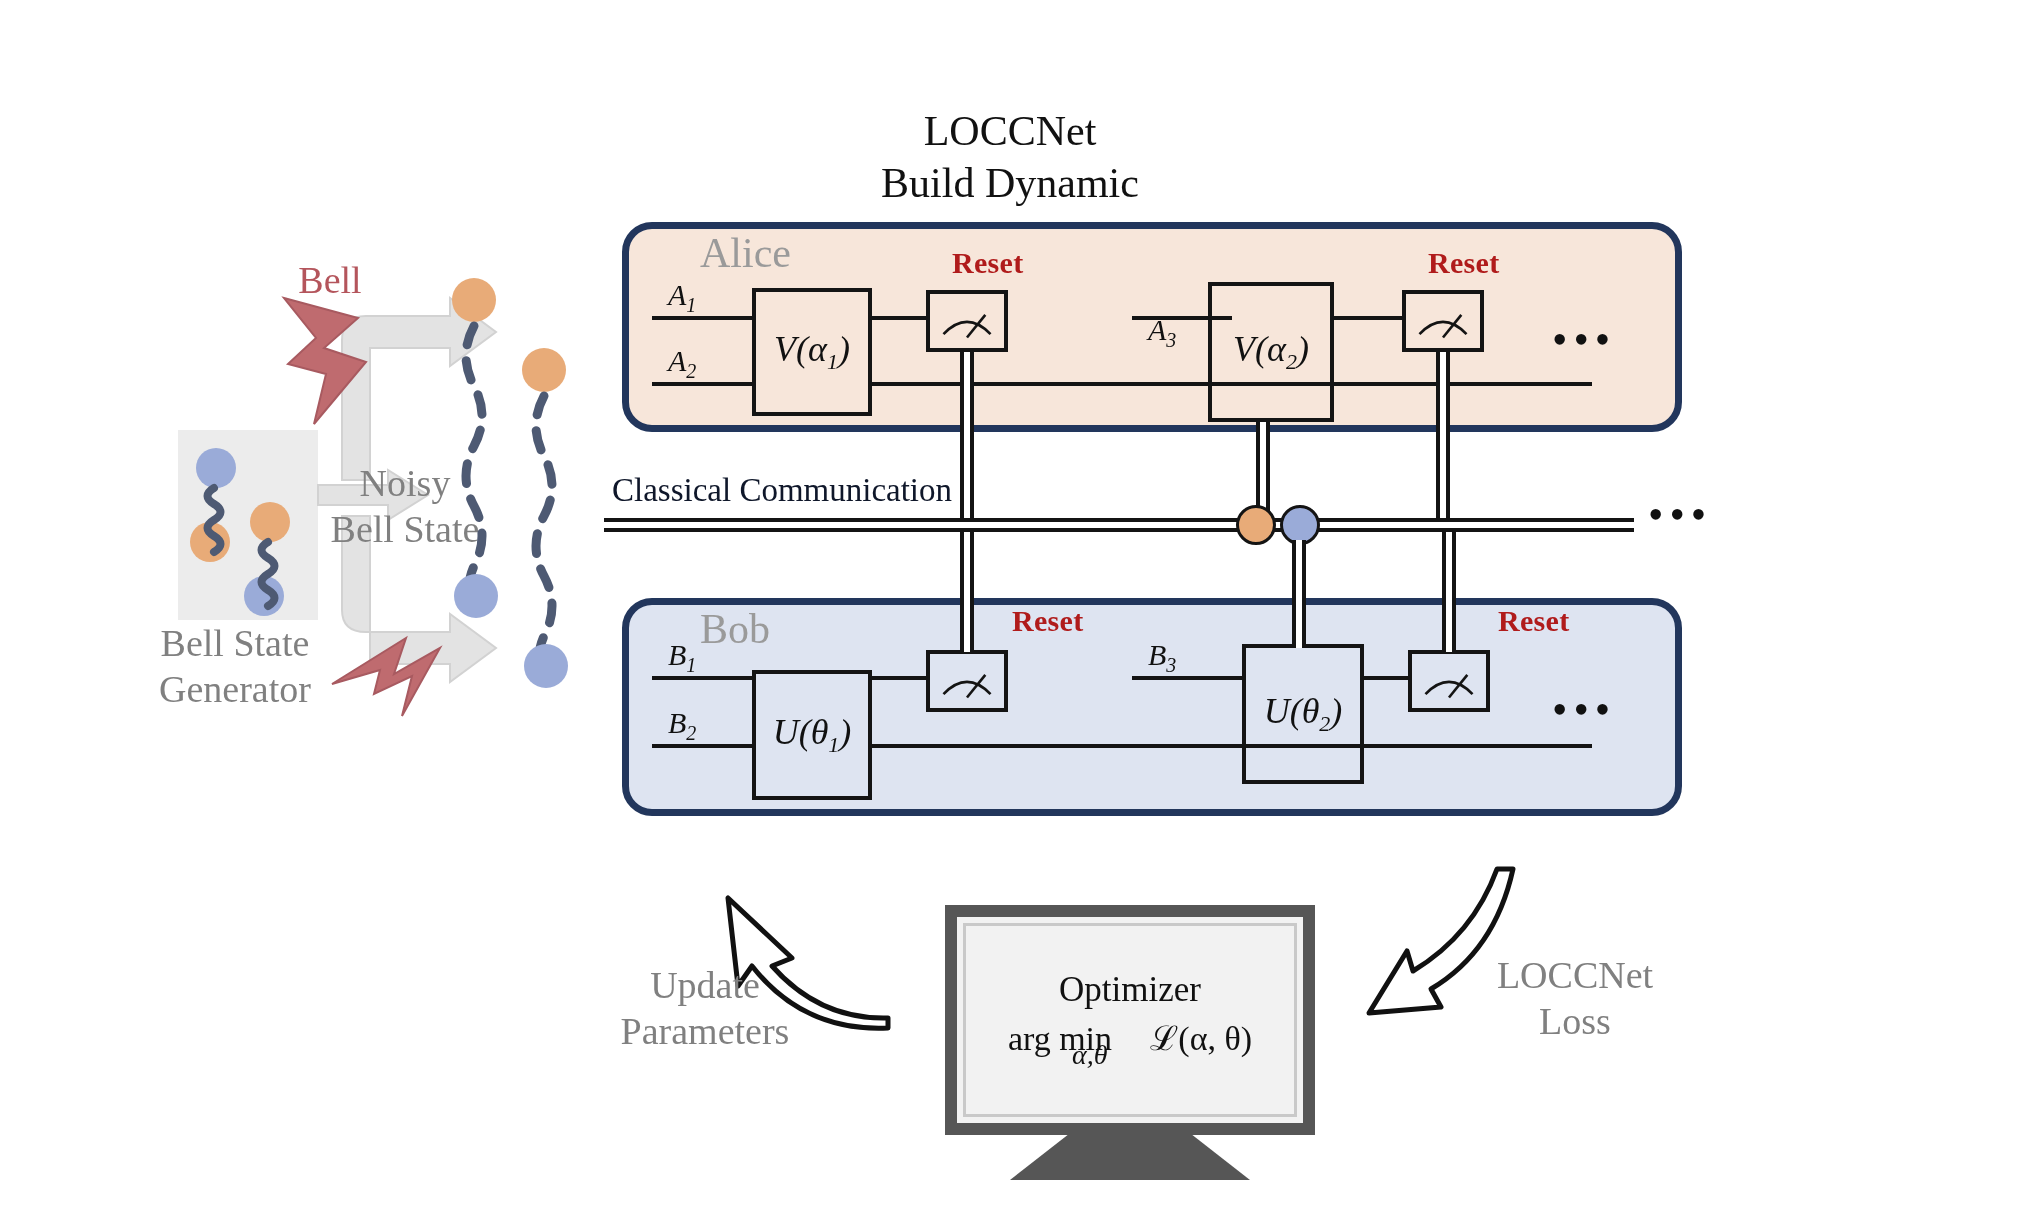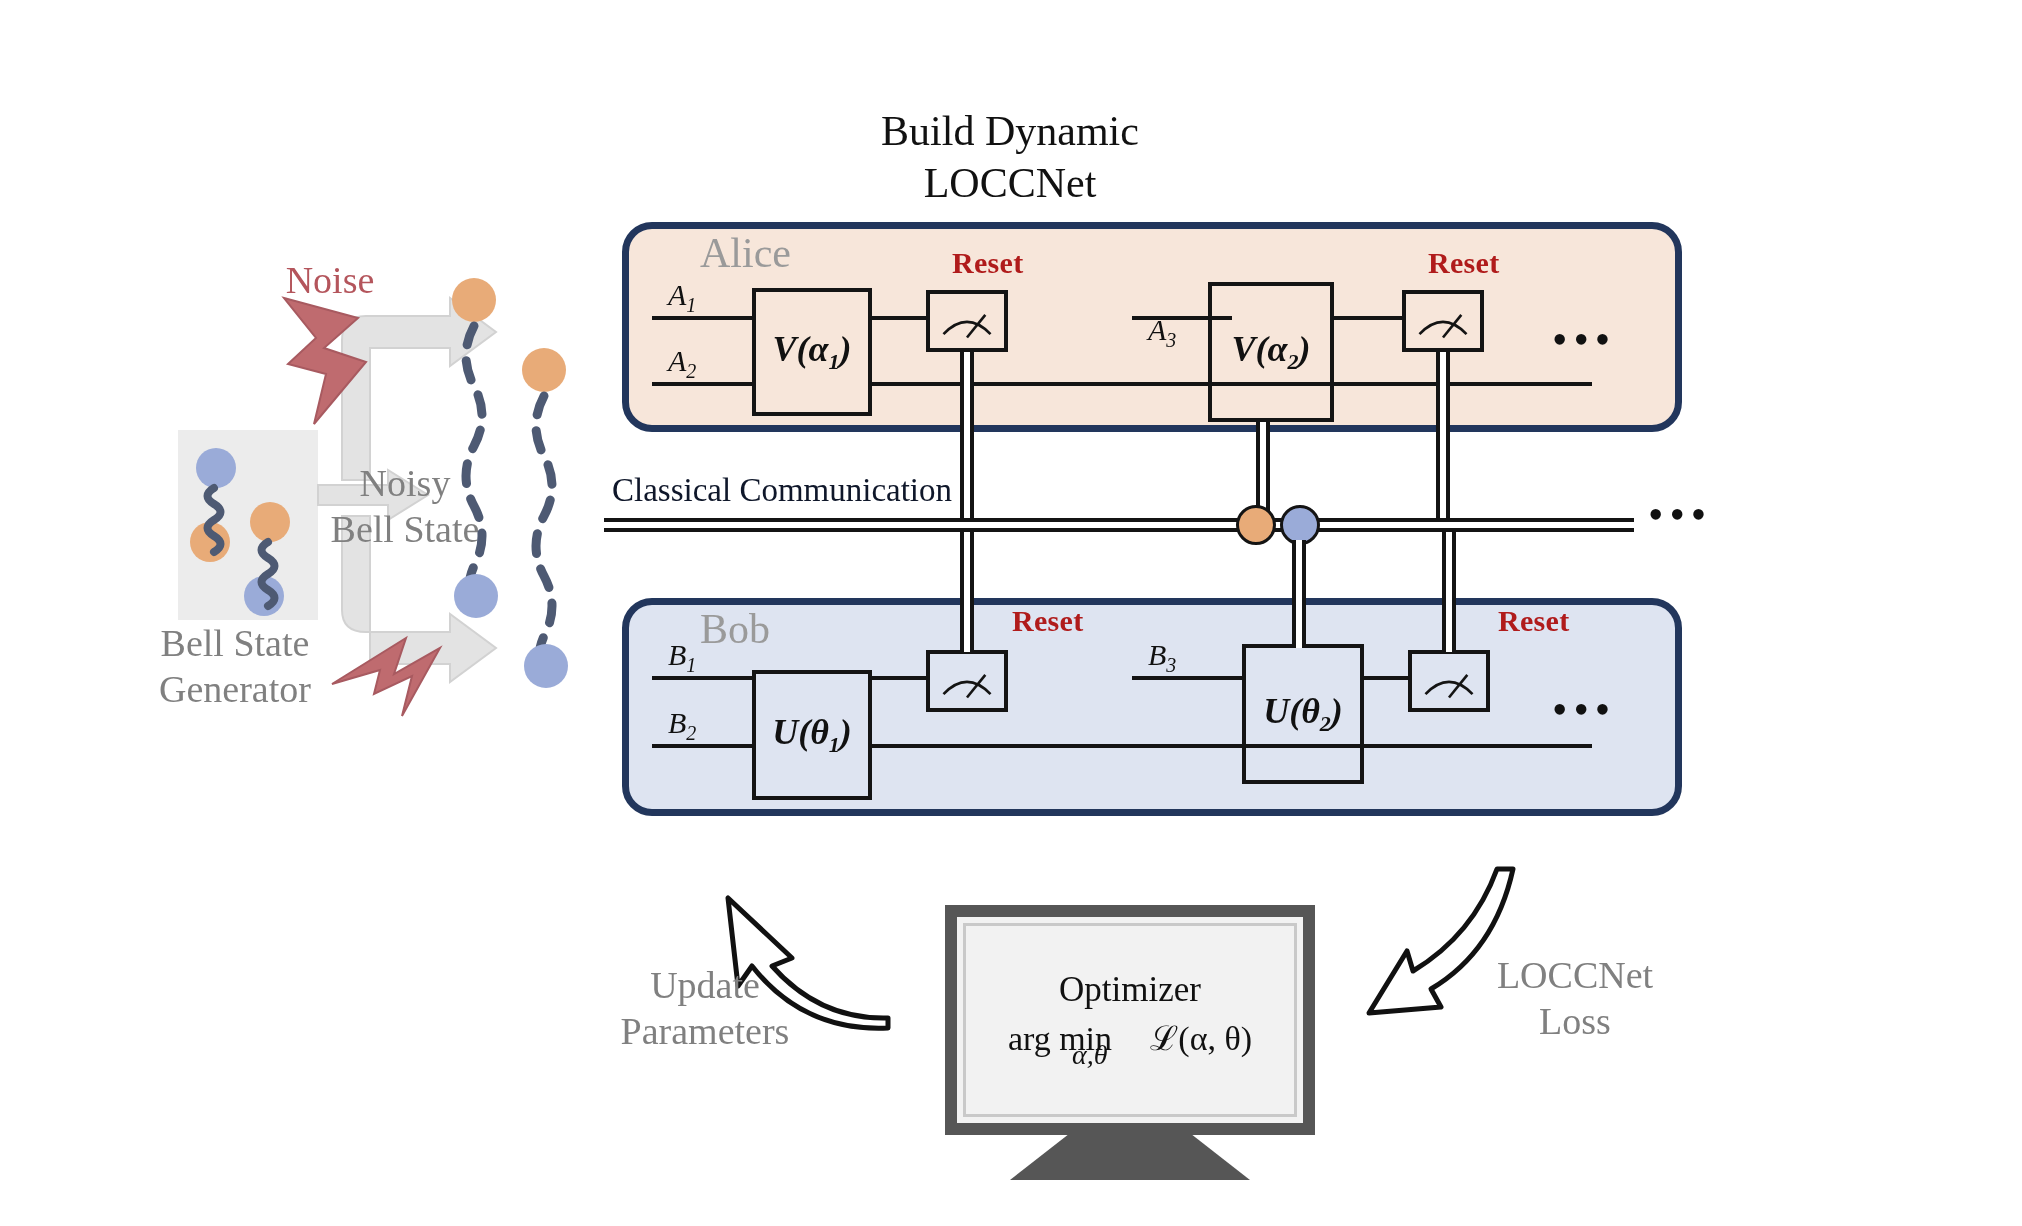--- a/index.html
+++ b/index.html
@@ -27,21 +27,21 @@
   #alice-panel{left:622px;top:222px;width:1060px;height:210px;background:#f7e6da;}
   #bob-panel{left:622px;top:598px;width:1060px;height:218px;background:#dee4f1;}
   .party-name{color:#9a9a9a;font-size:42px;line-height:42px;}
   #alice-name{left:700px;top:232px;}
   #bob-name{left:700px;top:608px;}
 
   
   .wire{background:#141414;height:4px;}
   .gatebox{border:4px solid #141414;box-sizing:border-box;background:transparent;
            display:flex;align-items:center;justify-content:center;
-           font-size:36px;font-style:italic;color:#111;font-weight:bold;}
+           font-size:36px;font-style:italic;color:#111;}
   .meter{border:4px solid #141414;box-sizing:border-box;background:transparent;}
   .reset{color:#b01b1b;font-weight:bold;font-size:30px;letter-spacing:.3px;
          font-family:"Liberation Serif","DejaVu Serif",serif;}
   .qlabel{font-size:30px;font-style:italic;color:#111;}
   .dots{font-size:44px;color:#111;letter-spacing:6px;line-height:20px;}
 
   
   .dbl-v{width:14px;background:
       linear-gradient(to right,#141414 0 4px,#fff 4px 10px,#141414 10px 14px);}
   
@@ -69,22 +69,22 @@
   .stand-base{left:1010px;top:1135px;width:240px;height:45px;background:#565656;
               clip-path:polygon(24% 0,76% 0,100% 100%,0 100%);}
 
   #update-label{left:600px;top:962px;width:210px;}
   #compute-label{left:1470px;top:952px;width:210px;}
 </style>
 </head>
 <body>
 
 <div class="abs nosel" id="title">
+  <div>LOCCNet</div>
   <div>Build Dynamic</div>
-  <div>LOCCNet</div>
 </div>
 
 <div class="abs" id="bsg-box"></div>
 
 <svg class="abs" style="left:178px;top:430px;" width="140" height="190">
   <circle cx="38" cy="38" r="20" fill="#9aabd8"></circle>
   <circle cx="32" cy="112" r="20" fill="#e8ab78"></circle>
   <path d="M36 58 q-13 8 0 16 q13 8 0 16 q-13 8 0 16 t0 16" stroke="#4e5a73" stroke-width="8" fill="none" stroke-linecap="round"></path>
   <circle cx="92" cy="92" r="20" fill="#e8ab78"></circle>
   <circle cx="86" cy="166" r="20" fill="#9aabd8"></circle>
@@ -113,21 +113,21 @@
 
 <svg class="abs" style="left:262px;top:290px;" width="130" height="140">
   <path d="M22 8 L96 28 L62 58 L104 72 L52 134 L64 84 L26 74 L54 48 Z" fill="#bf6b6f" stroke="#a85a60" stroke-width="2"></path>
 </svg>
 
 <svg class="abs" style="left:320px;top:600px;" width="130" height="120">
   <path d="M12 84 L86 38 L74 74 L120 48 L82 116 L92 76 L54 94 L60 70 Z" fill="#bf6b6f" stroke="#a85a60" stroke-width="2"></path>
 </svg>
 
 <div class="abs nosel" id="noise-label">
-  <span>Noise</span>
+  <span>Bell</span>
 </div>
 
 <div class="abs nosel gray-label" id="noisy-bell-label">
   <div>Noisy</div>
   <div>Bell State</div>
 </div>
 
 <svg class="abs" style="left:440px;top:270px;" width="190" height="480">
 
   <circle cx="34" cy="30" r="22" fill="#e8ab78"></circle>

